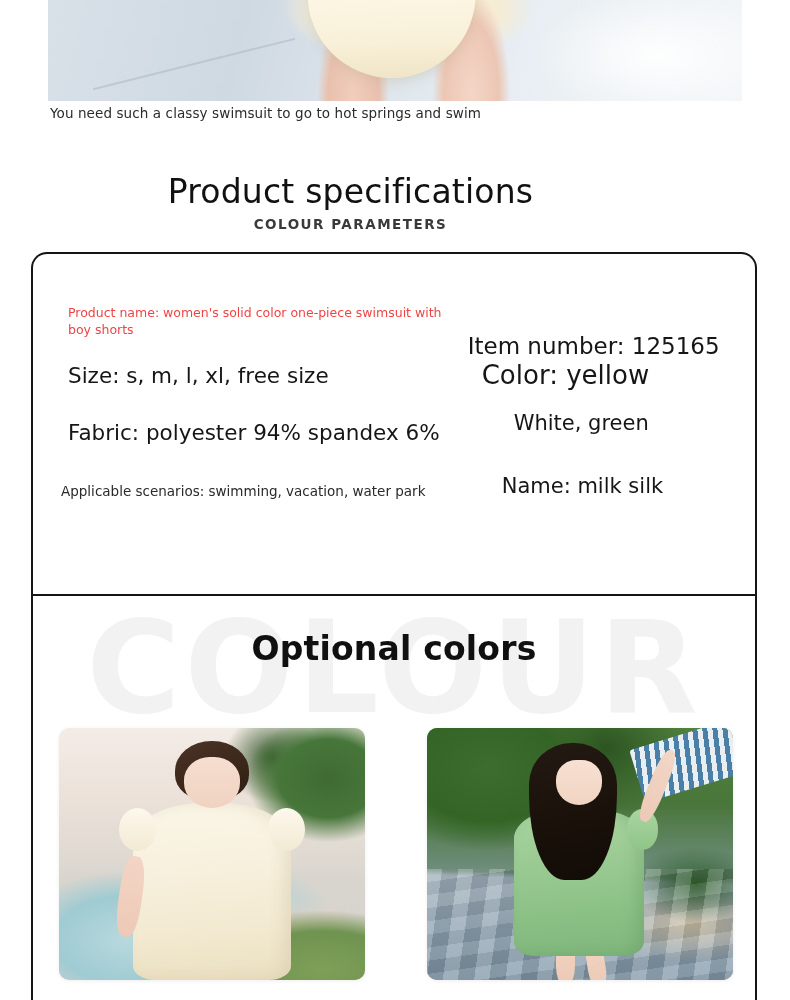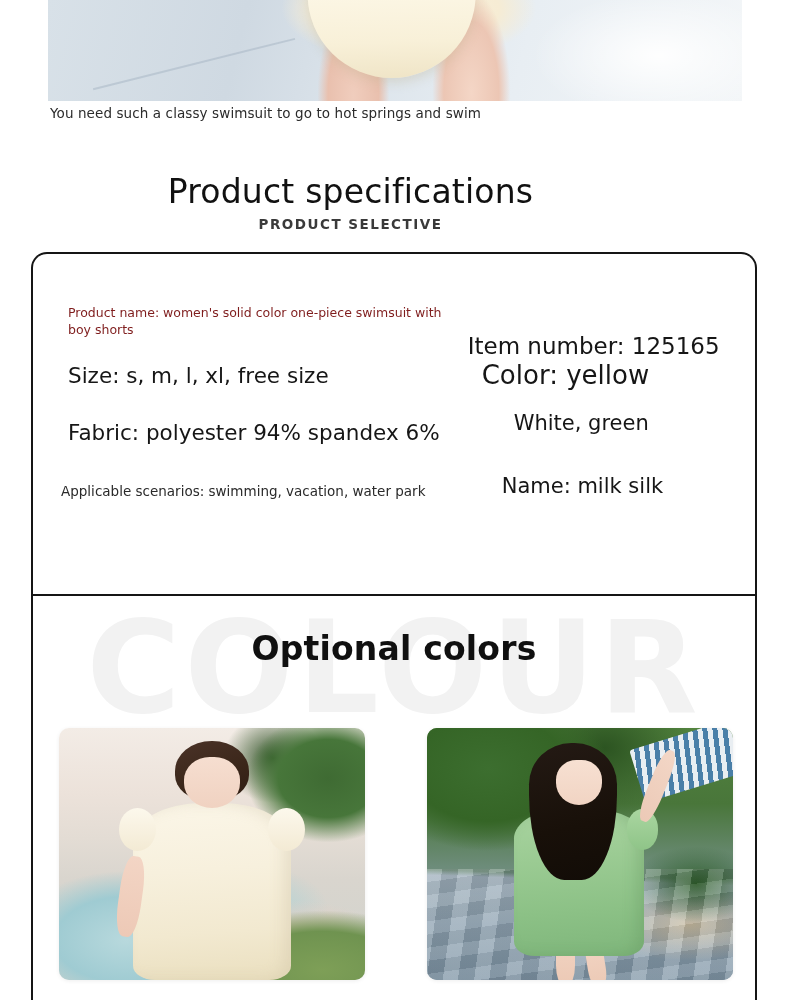--- a/index.html
+++ b/index.html
@@ -128,21 +128,21 @@
   .sp {
     position: absolute;
     color: #161616;
     white-space: nowrap;
   }
   .sp.wrap { white-space: normal; }
 
   
   .sp-product-name {
     left: 35px;  top: 50px;  width: 380px;
-    font-size: 12.5px; line-height: 17px; color: #7f1d1d;
+    font-size: 12.5px; line-height: 17px; color: #ef4444;
   }
   .sp-size {
     left: 35px;  top: 108px;
     font-size: 21.5px; line-height: 28px;
   }
   .sp-fabric {
     left: 35px;  top: 165px;
     font-size: 21.5px; line-height: 28px;
   }
   .sp-scenarios {
@@ -432,21 +432,21 @@
 <body>
 
 <div class="banner">
   <div class="banner-photo"></div>
 </div>
 
 <div class="banner-caption">You need such a classy swimsuit to go to hot springs and swim</div>
 
 <div class="section-head">
   <div class="section-title">Product specifications</div>
-  <div class="section-sub">PRODUCT SELECTIVE</div>
+  <div class="section-sub">COLOUR PARAMETERS</div>
 </div>
 
 <div class="spec-card">
   <div class="spec-cols">
 
     <div class="spec-col-left">
       <div class="sp sp-product-name wrap">Product name: women's solid color one-piece swimsuit with boy shorts</div>
       <div class="sp sp-size">Size: s, m, l, xl, free size</div>
       <div class="sp sp-fabric">Fabric: polyester 94% spandex 6%</div>
       <div class="sp sp-scenarios">Applicable scenarios: swimming, vacation, water park</div>

